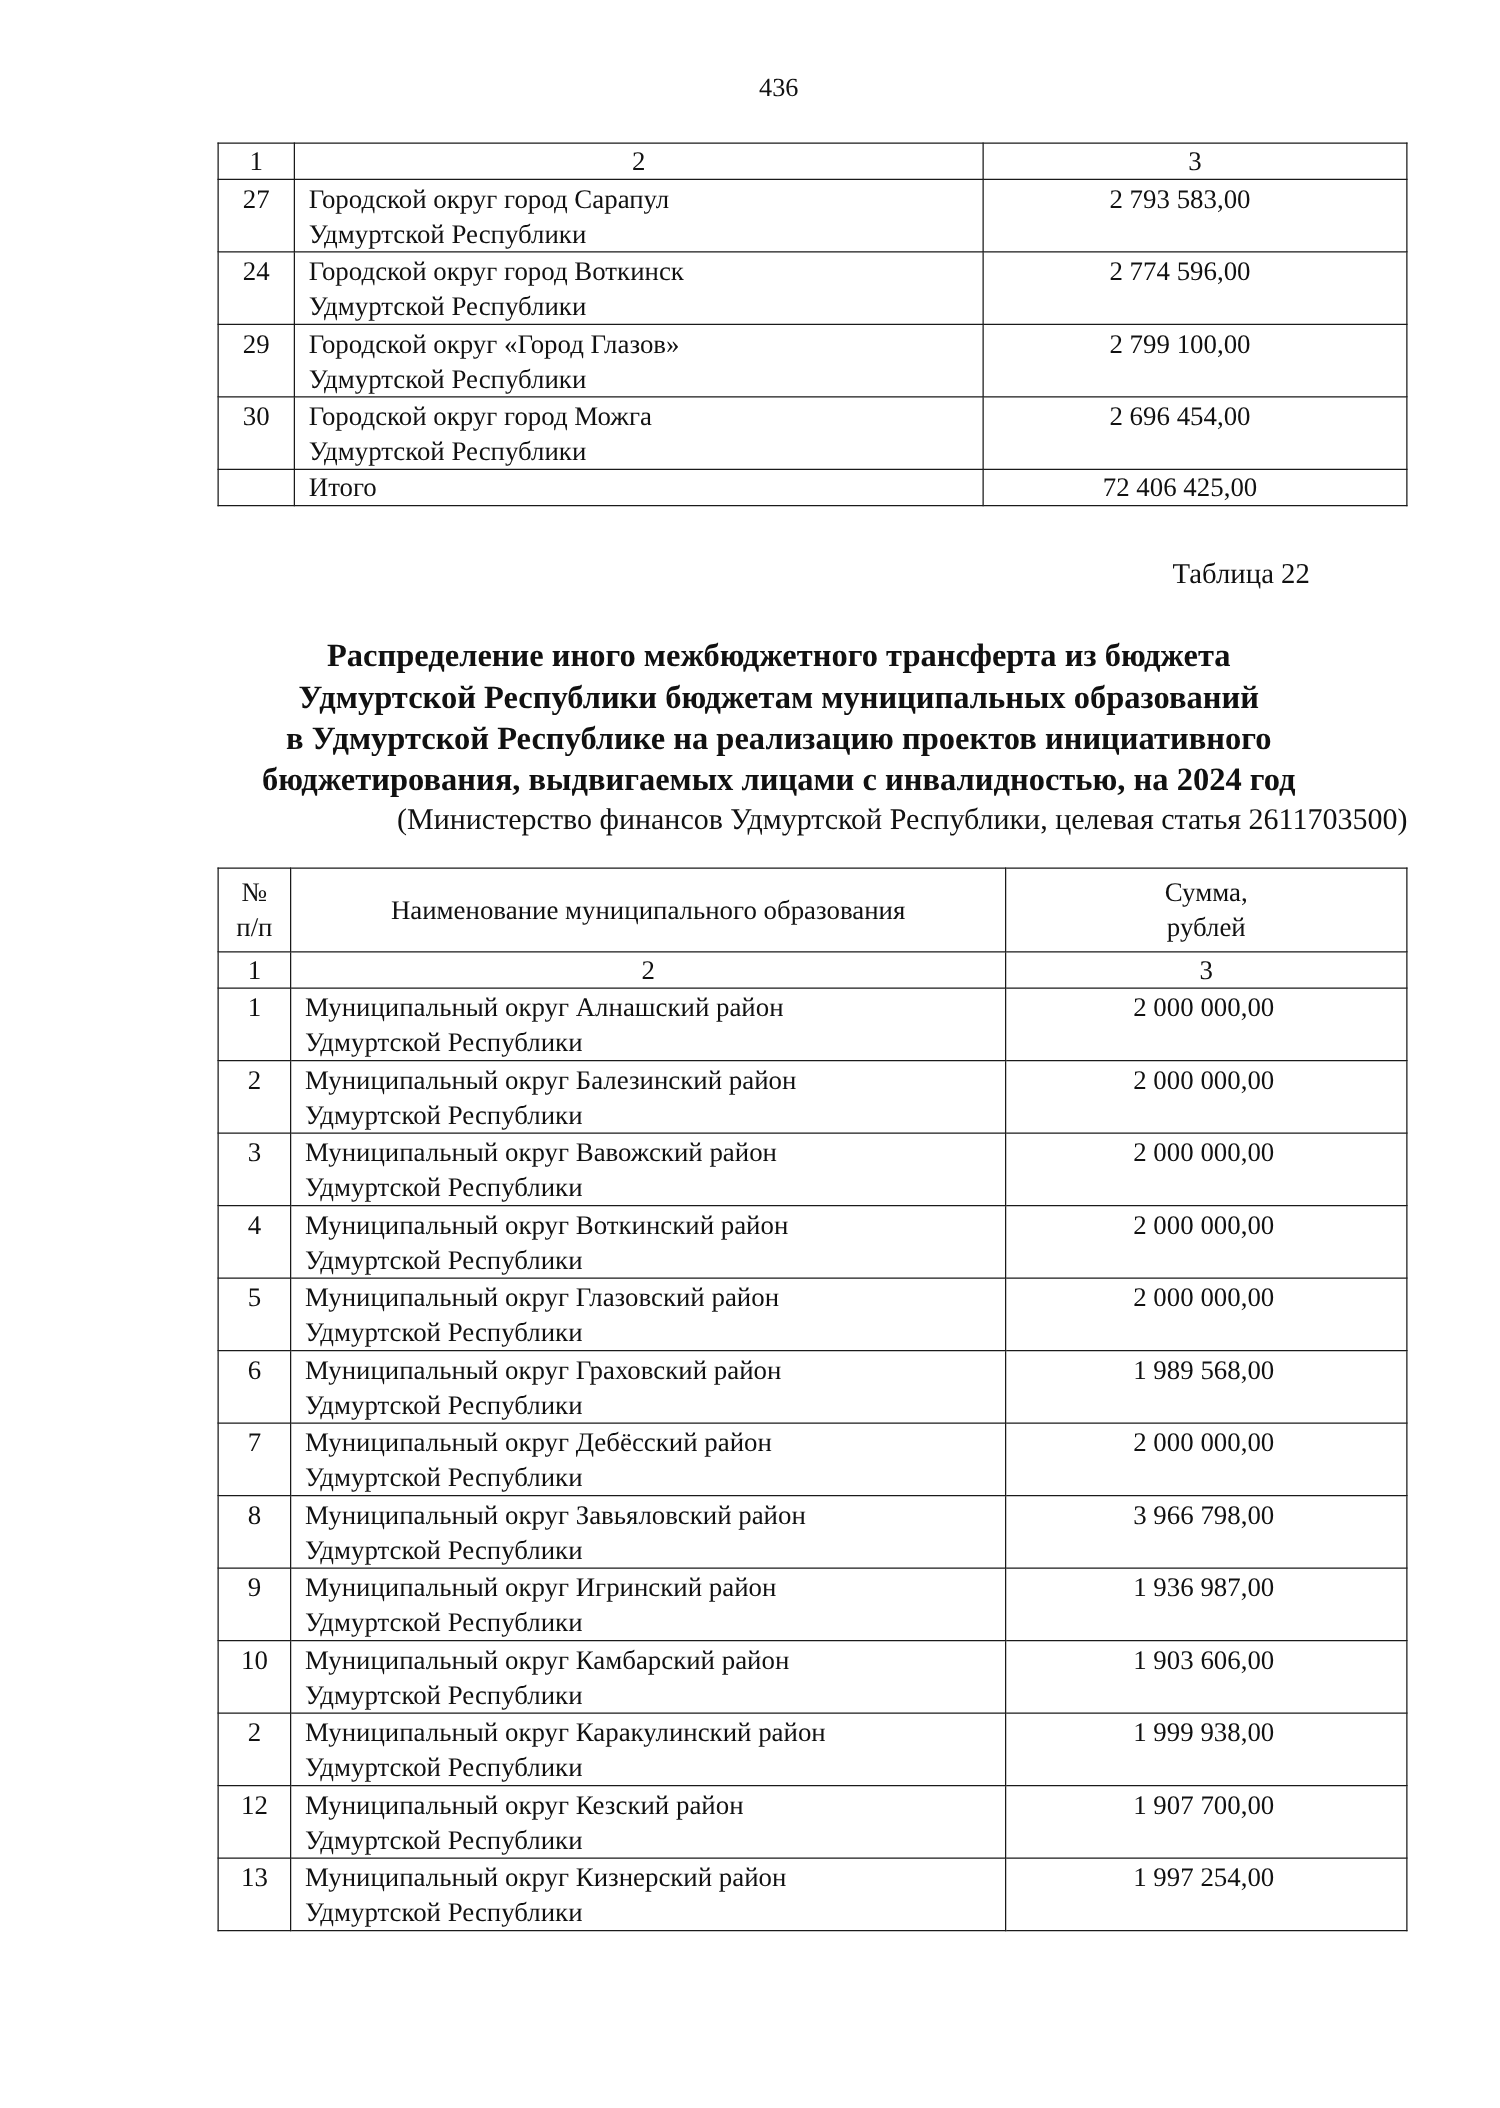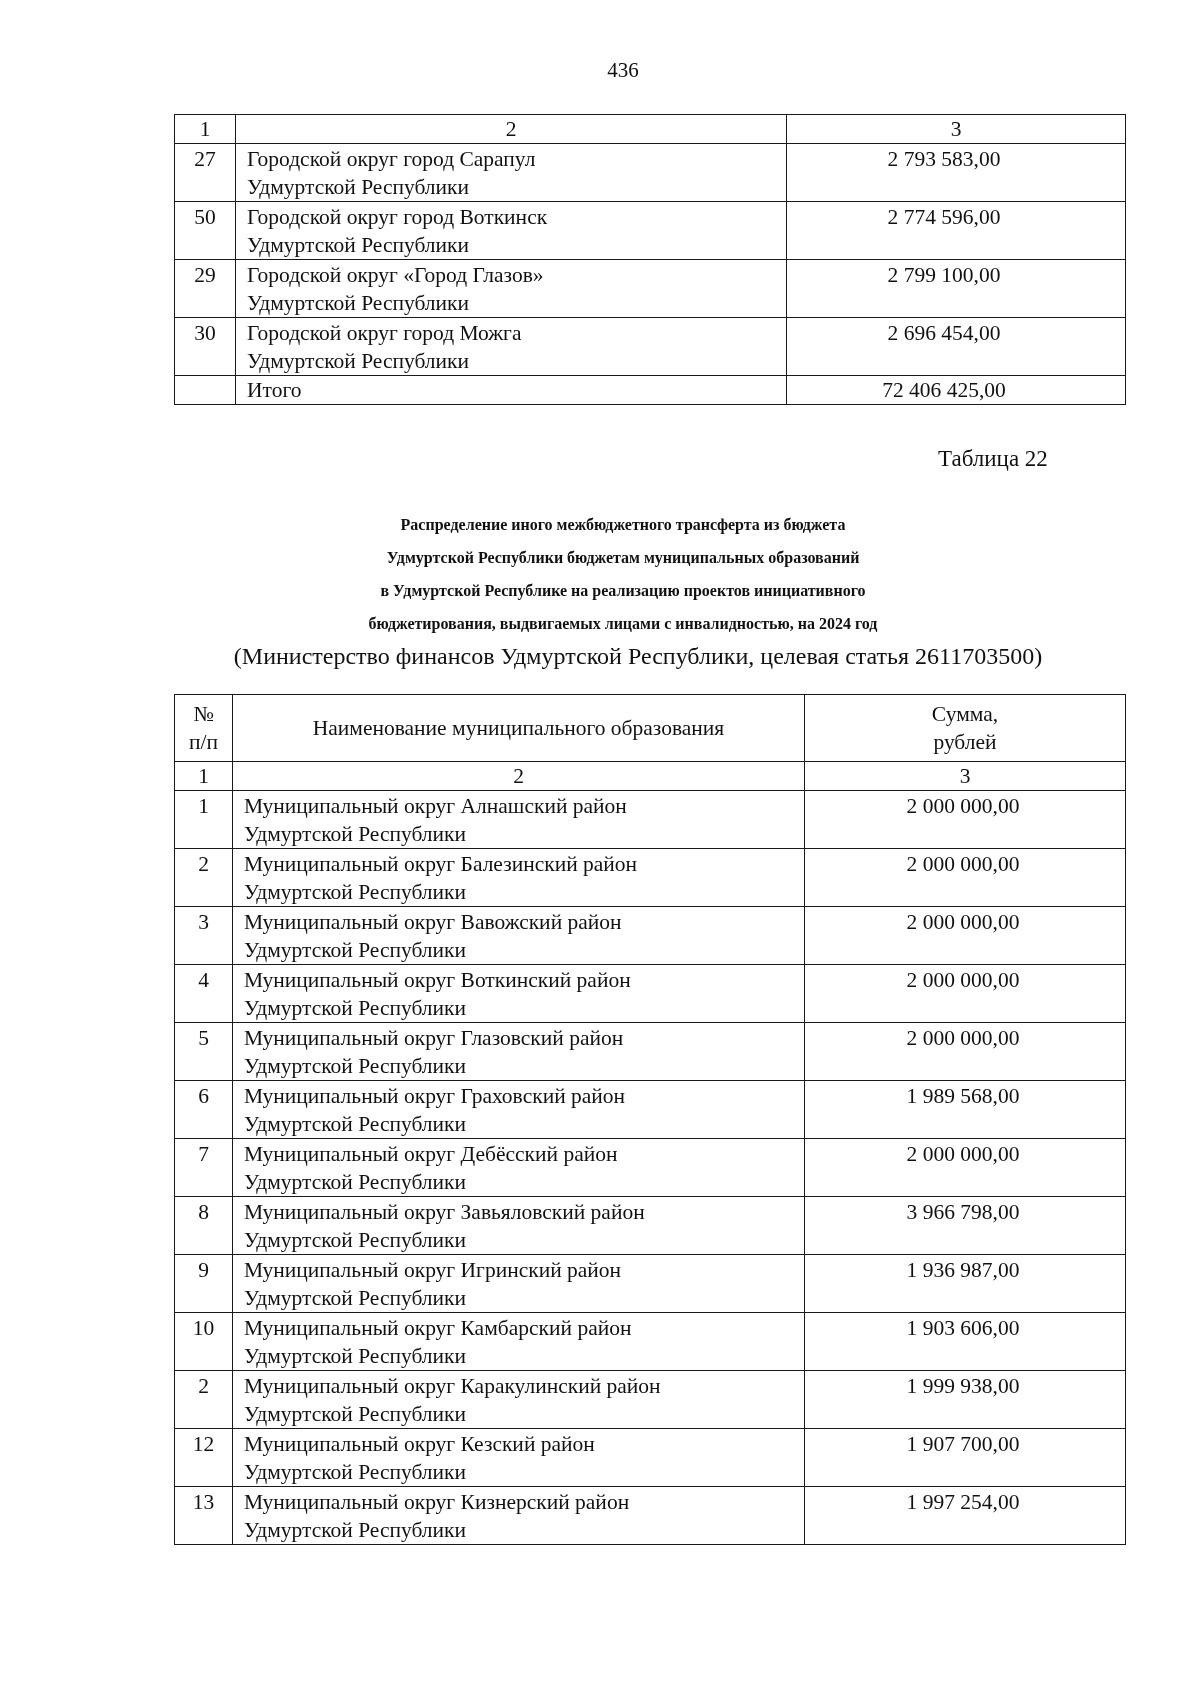--- a/index.html
+++ b/index.html
@@ -15,22 +15,22 @@
   .num { text-align: center; }
   .name { padding-left: 11px; }
   .sum { text-align: center; padding-right: 24px; }
   .hdr-row td { height: 28px; line-height: 28px; text-align: center; }
   .row td { height: 56px; padding-top: 1px; margin-left: 40px; }
   .total td { height: 28px; font-weight: normal; }
   .t2 .head td { height: 66px; vertical-align: middle; text-align: center; line-height: 28px; }
   .t2 .sum { padding-right: 4px; }
   .table-label { position: absolute; top: 446px; left: 938px; font-size: 23px; }
   .title { position: absolute; top: 508px; left: 150px; width: 946px; text-align: center;
-           font-weight: bold; font-size: 16px; line-height: 33px; }
-  .subtitle { position: absolute; top: 640px; left: 150px; width: 976px; text-align: center;
+           font-weight: bold; font-size: 26px; line-height: 33px; }
+  .subtitle { position: absolute; top: 640px; left: 150px; width: 976px; text-align: right;
               font-size: 24px; line-height: 33px; }
   .title span, .subtitle span { display: block; white-space: nowrap; }
 </style>
 </head>
 <body>
 
 <div class="page-num">436</div>
 
 <table class="t1">
   <colgroup>
@@ -46,21 +46,21 @@
   </tr>
   <tr class="row">
     <td class="num">27</td>
     <td class="name">
           <div>Городской округ город Сарапул</div>
           <div>Удмуртской Республики</div>
         </td>
     <td class="sum">2 793 583,00</td>
   </tr>
   <tr class="row">
-    <td class="num">50</td>
+    <td class="num">24</td>
     <td class="name">
           <div>Городской округ город Воткинск</div>
           <div>Удмуртской Республики</div>
         </td>
     <td class="sum">2 774 596,00</td>
   </tr>
   <tr class="row">
     <td class="num">29</td>
     <td class="name">
           <div>Городской округ «Город Глазов»</div>

